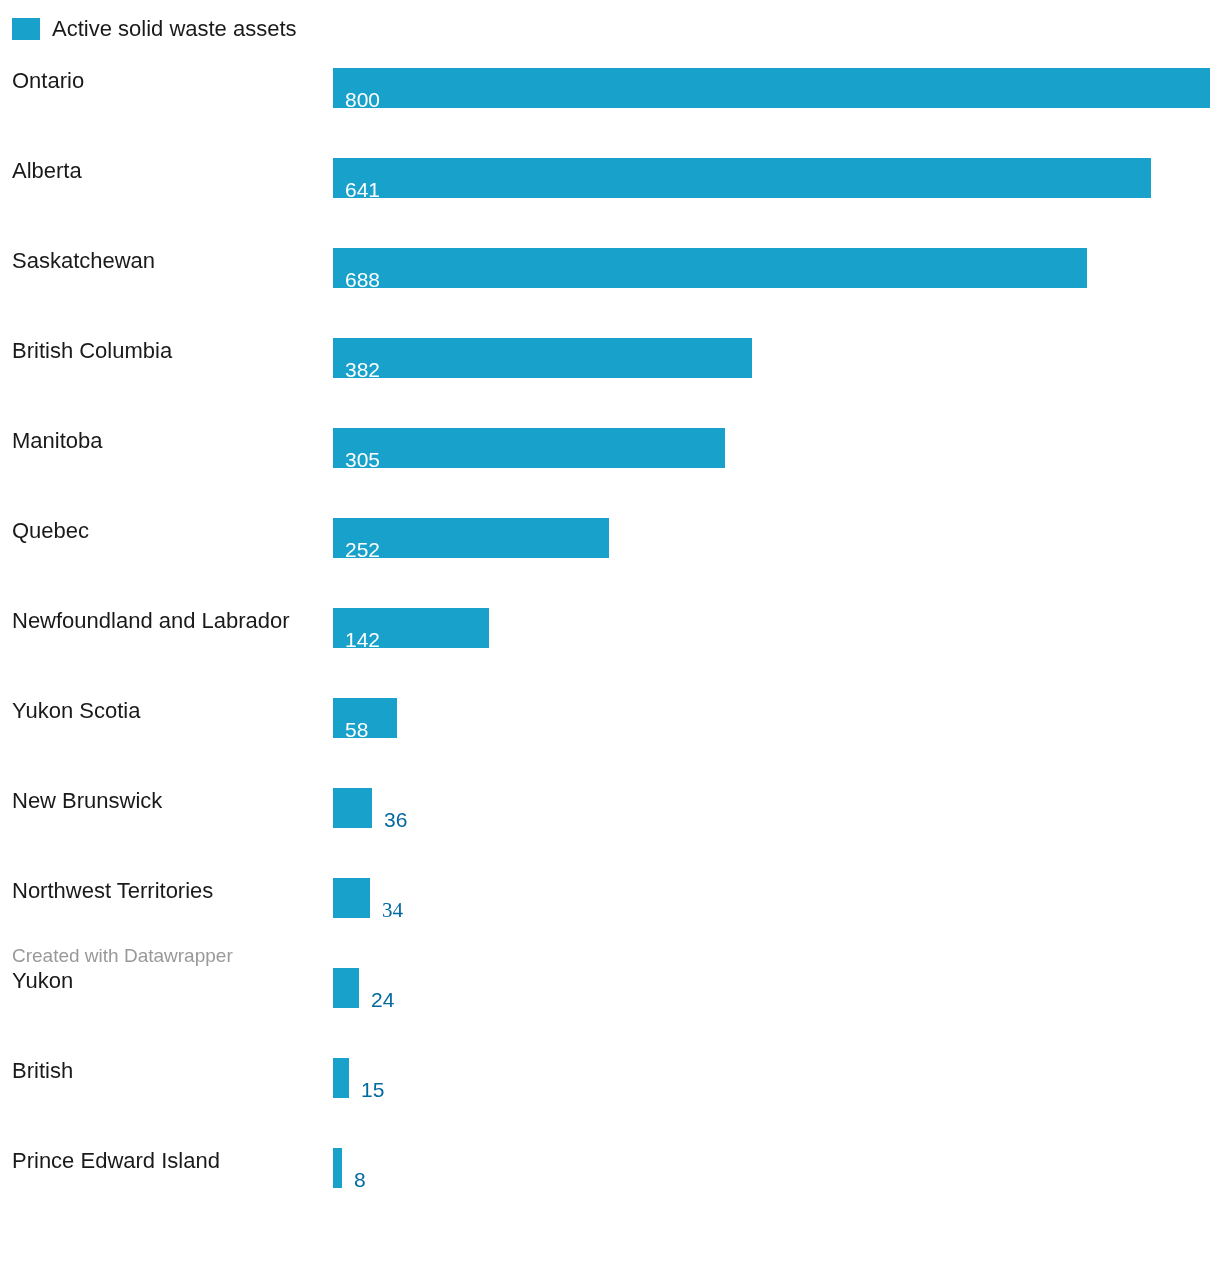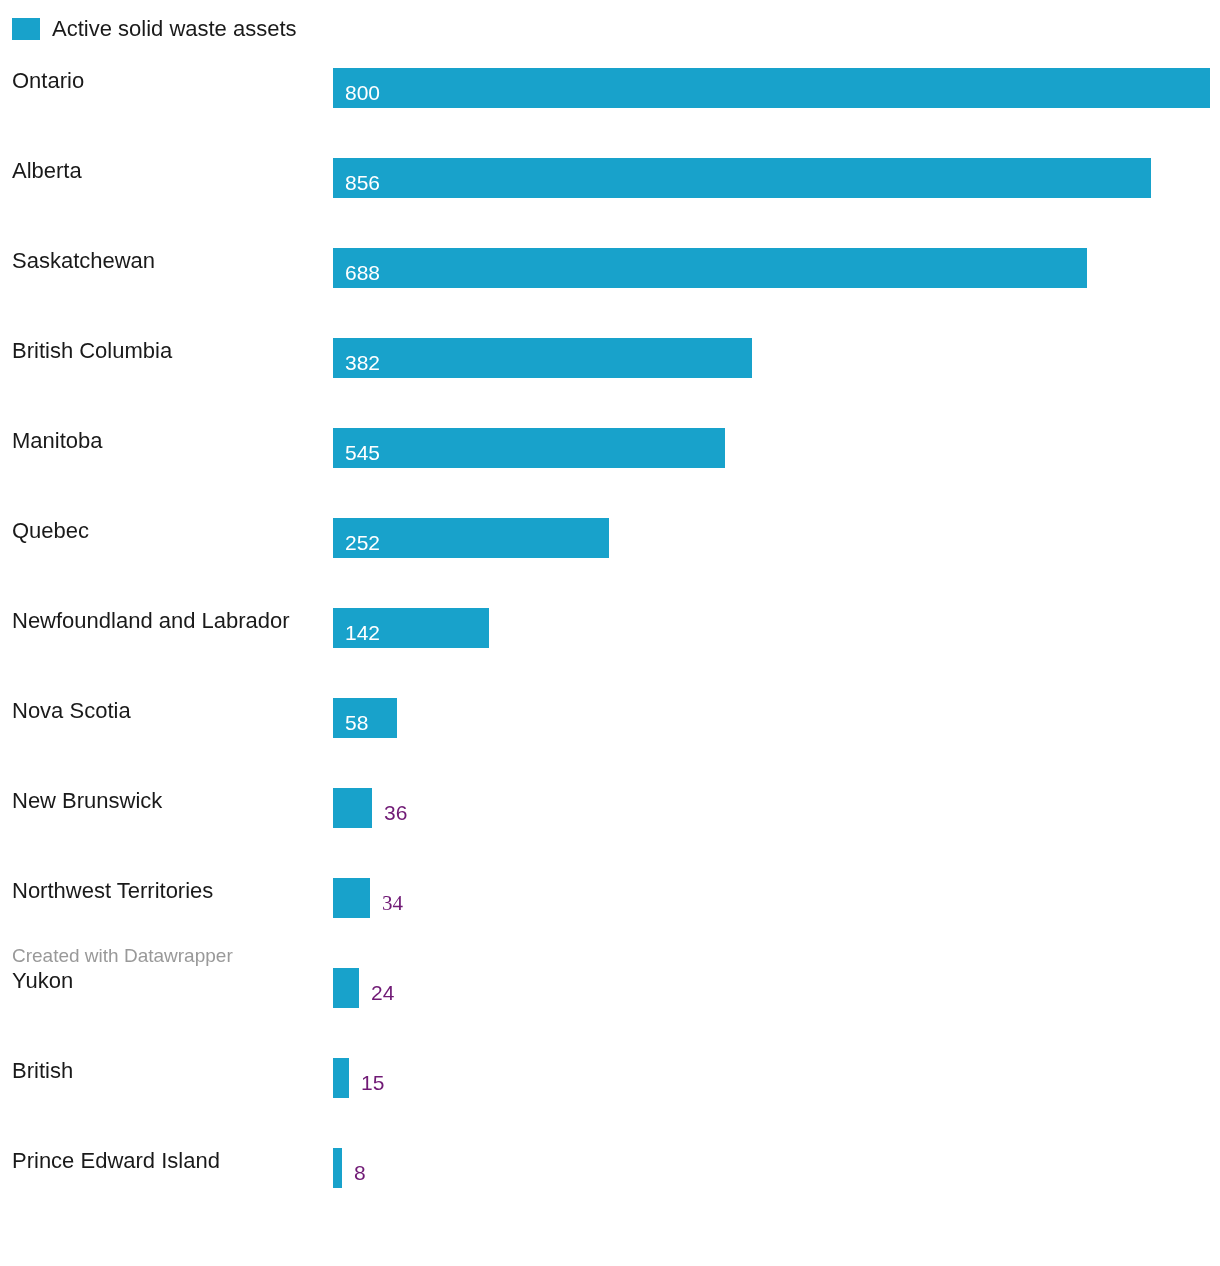--- a/index.html
+++ b/index.html
@@ -80,32 +80,32 @@
   }
   .bar {
     position: absolute;
     left: 0;
     top: 0;
     height: 40px;
     background: #18a2cb;
   }
   .bar-value {
     position: absolute;
-    top: 5px;
+    top: 12px;
     height: 40px;
     line-height: 40px;
     font-size: 21px;
     white-space: nowrap;
   }
   .bar-value.inside {
     left: 12px;
     color: #ffffff;
   }
   .bar-value.outside {
-    color: #701a75;
+    color: #0369a1;
   }
 
   
   .footer {
     position: absolute;
     left: 12px;
     bottom: 22px;
     font-size: 19px;
     color: #999999;
     white-space: nowrap;
@@ -126,60 +126,60 @@
         <div class="row-label">Ontario</div>
         <div class="bar-track">
           <div class="bar" style="width: 877px; background: rgb(24, 162, 203);"></div>
           <div class="bar-value inside">800</div>
         </div>
       </div>
       <div class="bar-row">
         <div class="row-label">Alberta</div>
         <div class="bar-track">
           <div class="bar" style="width: 818px; background: rgb(24, 162, 203);"></div>
-          <div class="bar-value inside">856</div>
+          <div class="bar-value inside">641</div>
         </div>
       </div>
       <div class="bar-row">
         <div class="row-label">Saskatchewan</div>
         <div class="bar-track">
           <div class="bar" style="width: 754px; background: rgb(24, 162, 203);"></div>
           <div class="bar-value inside">688</div>
         </div>
       </div>
       <div class="bar-row">
         <div class="row-label">British Columbia</div>
         <div class="bar-track">
           <div class="bar" style="width: 419px; background: rgb(24, 162, 203);"></div>
           <div class="bar-value inside">382</div>
         </div>
       </div>
       <div class="bar-row">
         <div class="row-label">Manitoba</div>
         <div class="bar-track">
           <div class="bar" style="width: 392px; background: rgb(24, 162, 203);"></div>
-          <div class="bar-value inside">545</div>
+          <div class="bar-value inside">305</div>
         </div>
       </div>
       <div class="bar-row">
         <div class="row-label">Quebec</div>
         <div class="bar-track">
           <div class="bar" style="width: 276px; background: rgb(24, 162, 203);"></div>
           <div class="bar-value inside">252</div>
         </div>
       </div>
       <div class="bar-row">
         <div class="row-label">Newfoundland and Labrador</div>
         <div class="bar-track">
           <div class="bar" style="width: 156px; background: rgb(24, 162, 203);"></div>
           <div class="bar-value inside">142</div>
         </div>
       </div>
       <div class="bar-row">
-        <div class="row-label">Nova Scotia</div>
+        <div class="row-label">Yukon Scotia</div>
         <div class="bar-track">
           <div class="bar" style="width: 64px; background: rgb(24, 162, 203);"></div>
           <div class="bar-value inside">58</div>
         </div>
       </div>
       <div class="bar-row">
         <div class="row-label">New Brunswick</div>
         <div class="bar-track">
           <div class="bar" style="width: 39px; background: rgb(24, 162, 203);"></div>
           <div class="bar-value outside" style="left: 51px;">36</div>

